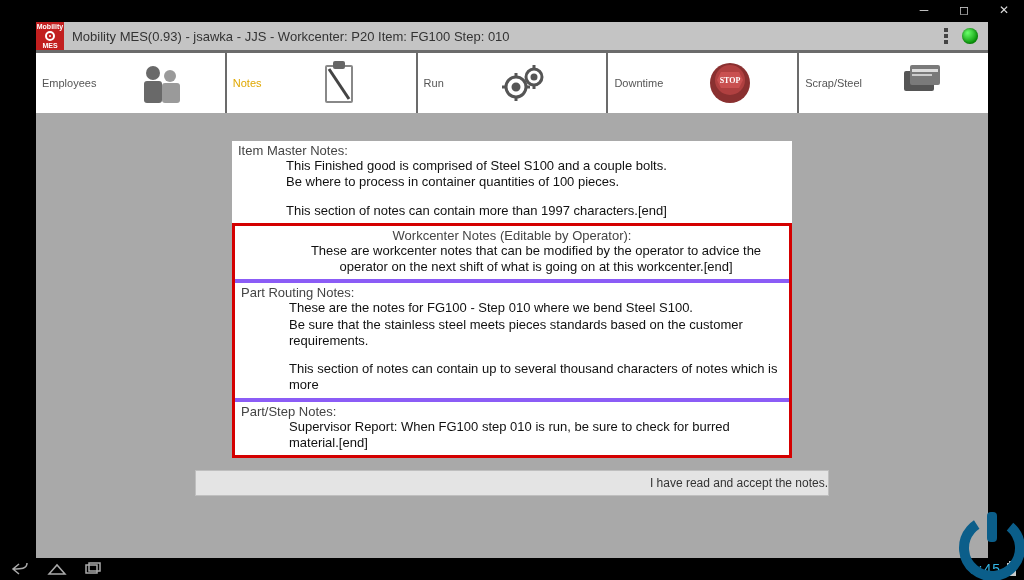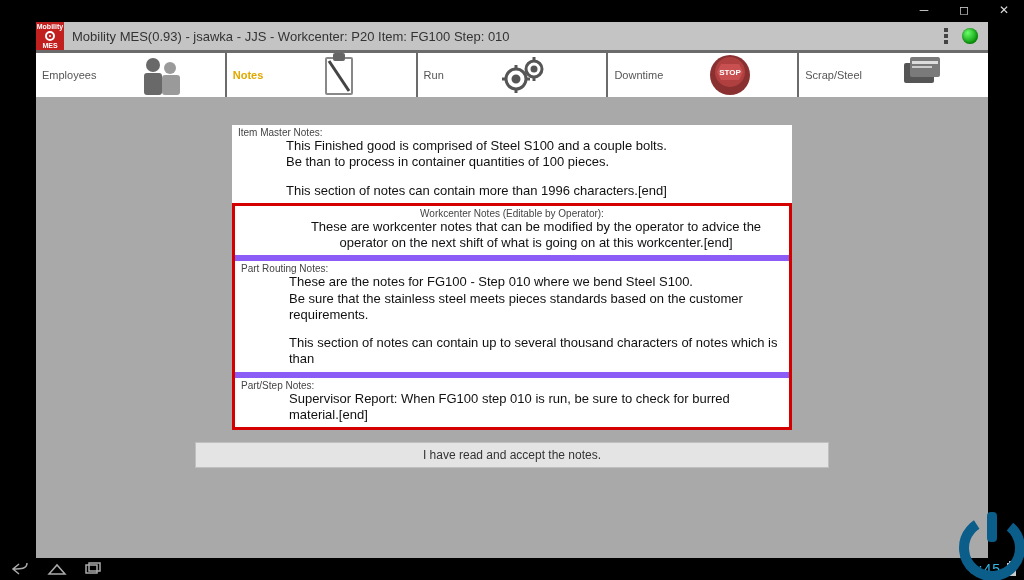--- a/index.html
+++ b/index.html
@@ -20,39 +20,39 @@
   .app-titlebar { height:28px; background:#c4c4c4; display:flex; align-items:center; font-size:13px; color:#222; }
   .app-logo { width:28px; height:28px; background:#c21f1f; color:#fff; font-size:7px; line-height:1; display:flex; flex-direction:column; align-items:center; justify-content:center; font-weight:bold; }
   .app-logo .bull { width:10px; height:10px; border:2px solid #fff; border-radius:50%; margin:1px 0; position:relative; }
   .app-logo .bull::after { content:""; position:absolute; inset:2px; background:#fff; border-radius:50%; }
   .app-title { flex:1; padding-left:8px; font-weight:500; color:#333; }
   .app-menu-dots { width:20px; display:flex; flex-direction:column; align-items:center; gap:2px; }
   .app-menu-dots span { width:4px; height:4px; background:#444; }
   .status-orb { width:16px; height:16px; border-radius:50%; background: radial-gradient(circle at 35% 30%, #6aff6a, #0a9a0a 70%); margin:0 10px 0 6px; box-shadow:0 0 3px rgba(0,0,0,.4) inset; }
 
   
-  .tabstrip { height:47px; background:#6b6b6b; display:flex; padding:3px 0 0 0; gap:2px; }
+  .tabstrip { height:63px; background:#6b6b6b; display:flex; padding:3px 0 0 0; gap:2px; }
   .tab { flex:1; background:#fff; display:flex; align-items:center; justify-content:flex-start; gap:6px; padding:0 6px; font-size:11px; color:#555; position:relative; cursor:pointer; }
-  .tab.active .tab-label { color:#e0a800; font-weight:bold; }
+  .tab.active .tab-label { color:#e0a800; font-weight:normal; }
   .tab .tab-label { flex:0 0 auto; }
-  .tab .tab-icon { flex:1; display:flex; align-items:center; justify-content:center; }
+  .tab .tab-icon { flex:1; display:flex; align-items:center; justify-content:center;font-family:Liberation Serif, serif; }
   .tab svg { max-height:48px; }
 
   
   .content { flex:1; background:#a9a9a9; display:flex; flex-direction:column; align-items:center; padding:28px 0 10px 0; overflow:hidden; }
 
   .notes-panel { width:560px; background:#fff; font-size:12.5px; color:#111; }
-  .note-block { padding:2px 6px 4px 6px; border-top:6px solid #8b5cf6; }
+  .note-block { padding:2px 6px 4px 6px; border-top:4px solid #8b5cf6; }
   .note-block:first-child { border-top:none; }
-  .note-header { font-size:10px; color:#444; }
+  .note-header { font-size:13px; color:#444; }
   .note-body { font-size:13px; line-height:1.25;margin-left:48px; }
   .hl-wrap { border:3px solid #d40000; }
   .hl-wrap .note-block:first-child { border-top:none;text-align:center; }
 
-  .accept-btn { width:634px; margin-top:12px; height:26px; background:#e4e4e4; border:1px solid #bfbfbf; font-size:12px; color:#333; cursor:pointer; }
+  .accept-btn { width:634px; margin-top:12px; height:26px; background:#e4e4e4; border:1px solid #bfbfbf; font-size:12px; color:#333; cursor:pointer;text-align:right; }
 
   
   .android-nav { position:absolute; left:0; right:0; bottom:0; height:22px; background:#000; display:flex; align-items:center; padding:0 8px; }
   .android-nav .navbtn { width:26px; height:16px; margin-right:10px; display:flex; align-items:center; justify-content:center; }
   .android-nav .spacer { flex:1; }
   .clock { color:#33b5e5; font-size:14px; letter-spacing:1px; margin-right:6px; }
   .batt { width:9px; height:13px; background:#ccc; position:relative; }
   .batt::before{content:"";position:absolute;top:-2px;left:2px;width:5px;height:2px;background:#ccc;}
 
   
@@ -157,37 +157,37 @@
         </span>
       </div>
     </div>
 
     <div class="content">
       <div class="notes-panel">
         <div class="note-block">
           <div class="note-header">Item Master Notes:</div>
           <div class="note-body">
             <div>This Finished good is comprised of Steel S100 and a couple bolts.</div>
-            <div>Be than to process in container quantities of 100 pieces.</div>
+            <div>Be where to process in container quantities of 100 pieces.</div>
             <div style="height:12px"></div>
-            <div>This section of notes can contain more than 1996 characters.[end]</div>
+            <div>This section of notes can contain more than 1997 characters.[end]</div>
           </div>
         </div>
         <div class="hl-wrap">
           <div class="note-block">
             <div class="note-header">Workcenter Notes (Editable by Operator):</div>
             <div class="note-body">These are workcenter notes that can be modified by the operator to advice  the operator on the next shift of what is going on at this workcenter.[end]</div>
           </div>
           <div class="note-block">
             <div class="note-header">Part Routing Notes:</div>
             <div class="note-body">
               <div>These are the notes for FG100 - Step 010 where we bend Steel S100.</div>
               <div>Be sure that the stainless steel meets pieces standards based on the customer requirements.</div>
               <div style="height:12px"></div>
-              <div>This section of notes can contain up to several thousand characters of notes which is than</div>
+              <div>This section of notes can contain up to several thousand characters of notes which is more</div>
             </div>
           </div>
           <div class="note-block">
             <div class="note-header">Part/Step Notes:</div>
             <div class="note-body">Supervisor Report: When FG100 step 010 is run, be sure to check for burred material.[end]</div>
           </div>
         </div>
       </div>
       <button class="accept-btn">I have read and accept the notes.</button>
     </div>

